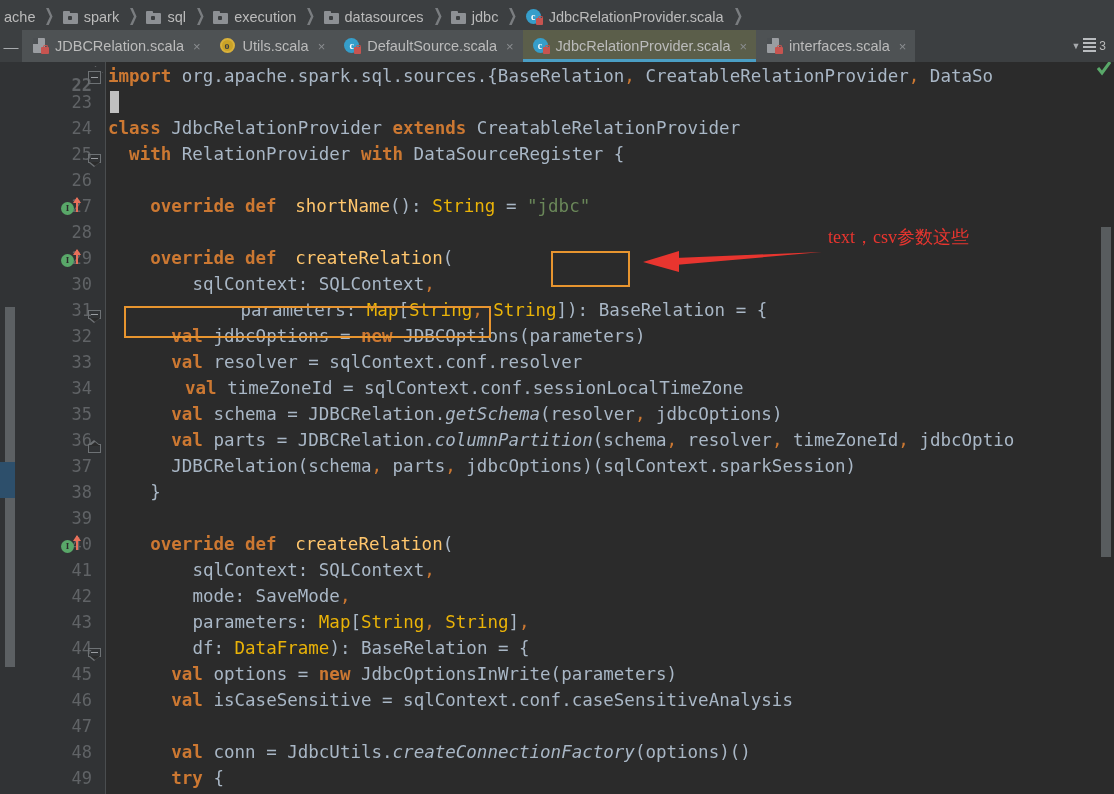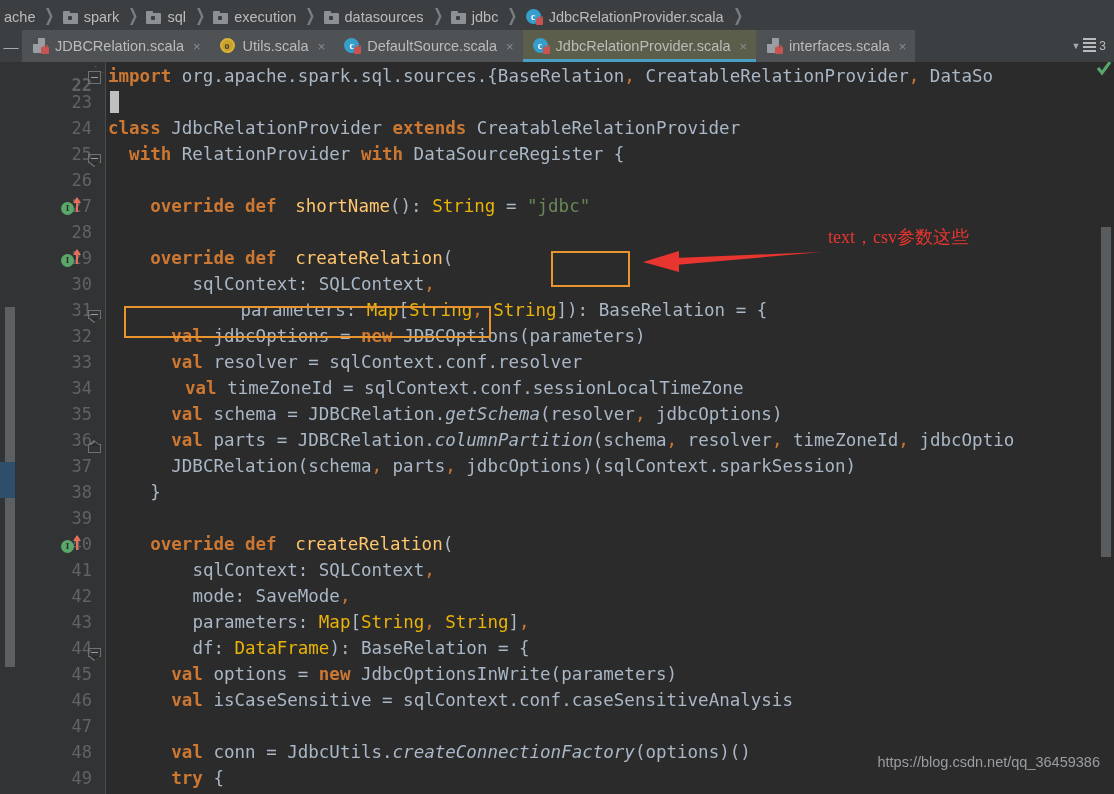--- a/index.html
+++ b/index.html
@@ -501,16 +501,15 @@
       <div class="vscroll">
         <div class="thumb"></div>
       </div>
 
       <div class="checkmark">
         <svg width="14" height="16" viewBox="0 0 14 16">
           <polyline points="1,7 5,12 13,1" stroke="#59a869" stroke-width="3" fill="none"></polyline>
         </svg>
       </div>
 
-      <div class="watermark">https://blog.csdn.net/qq_36459386</div>
     </div>
   </div>
 </div>
 
 </body></html>

